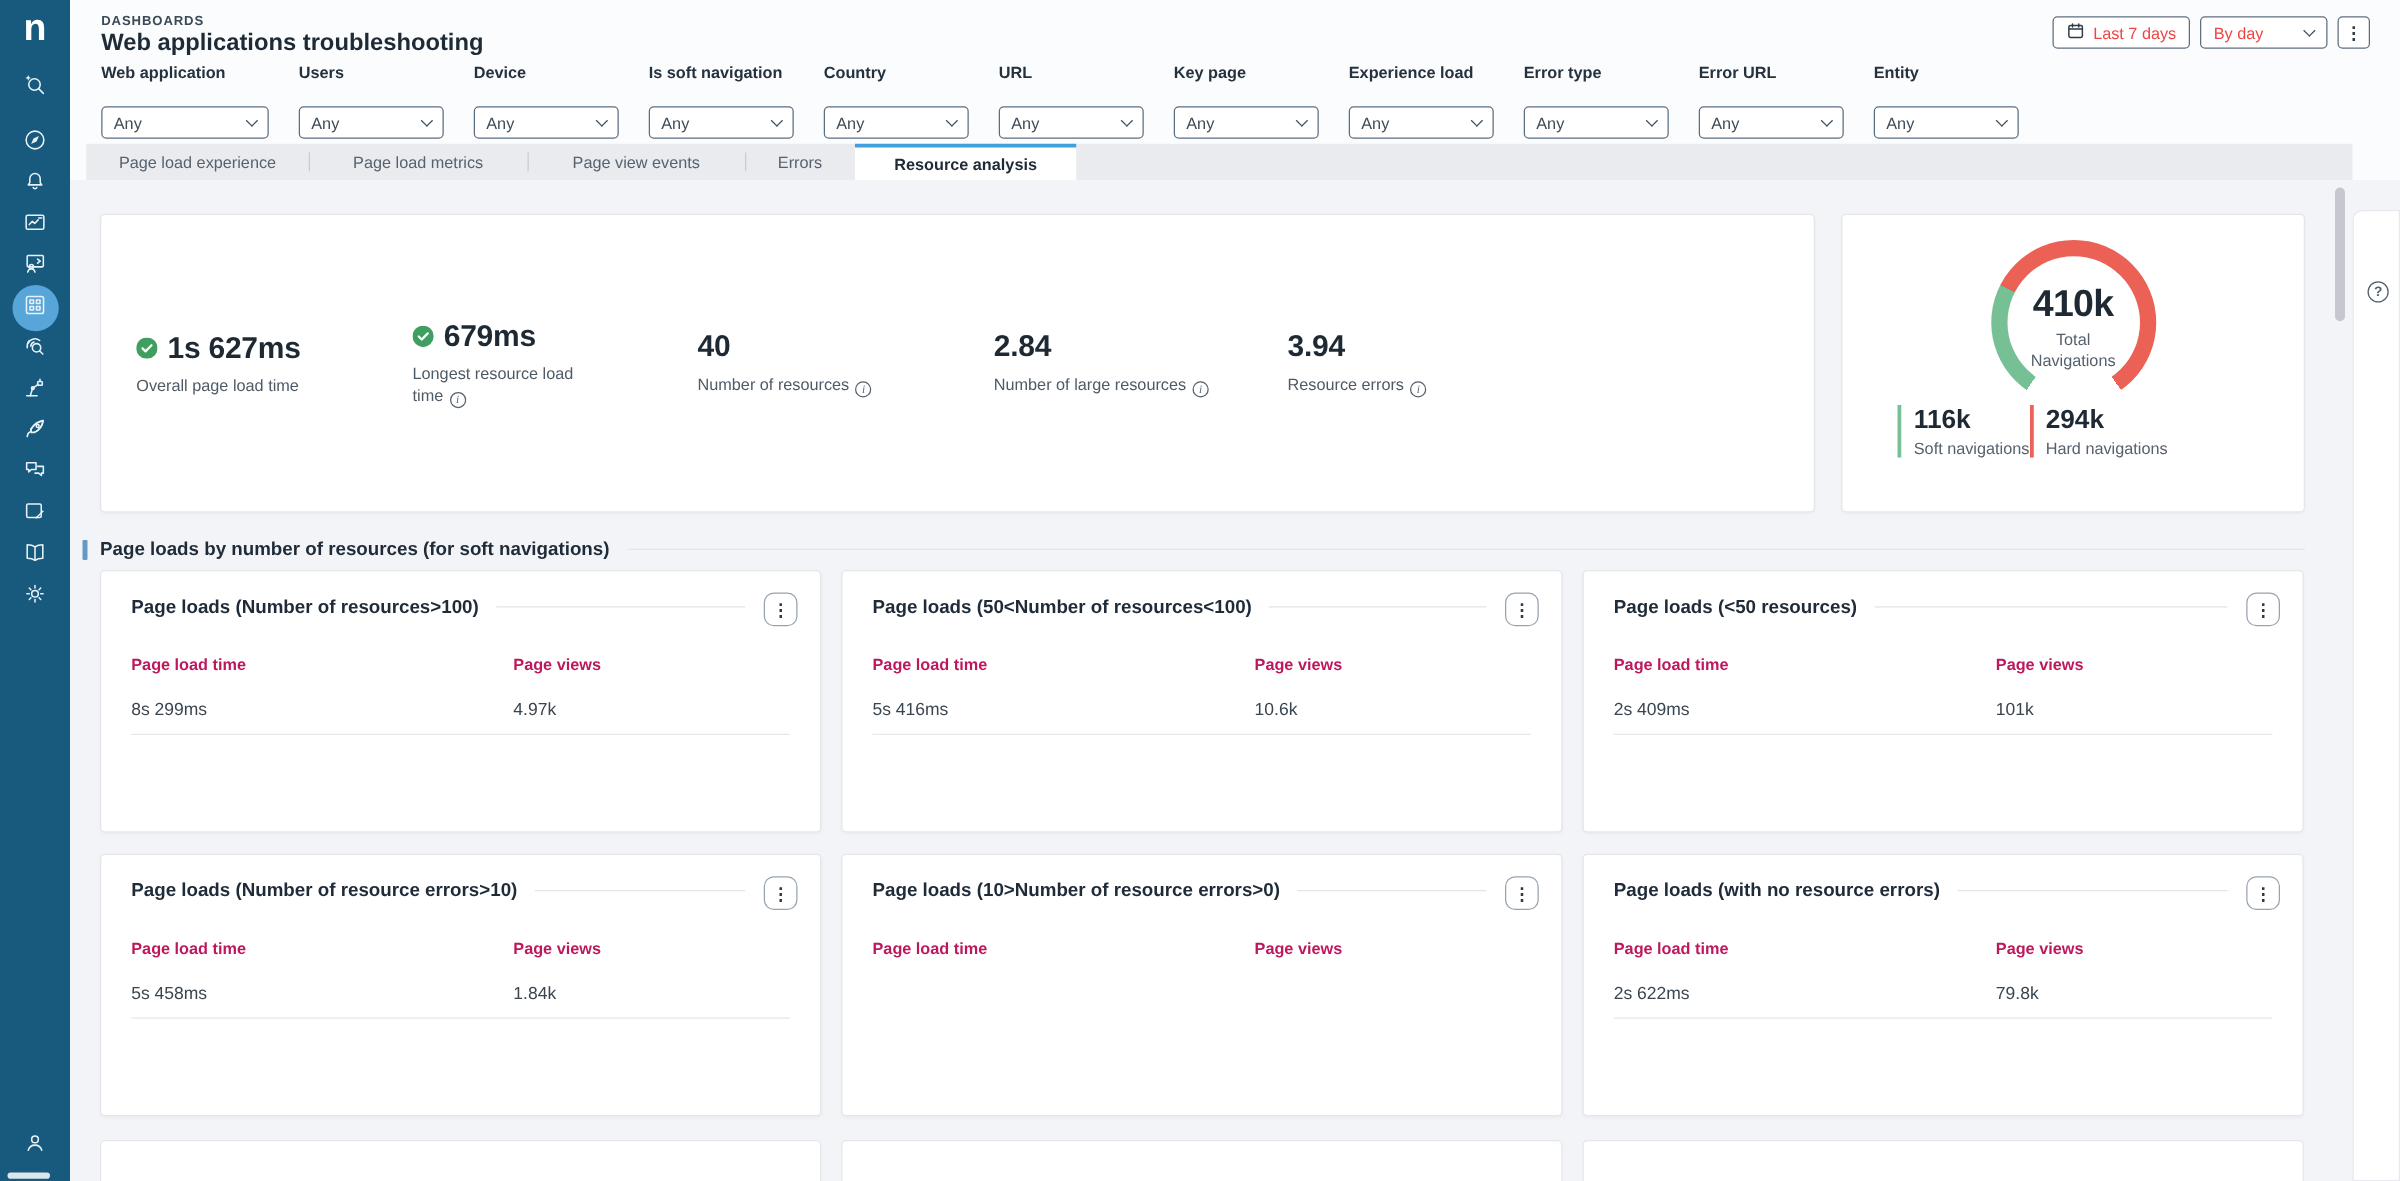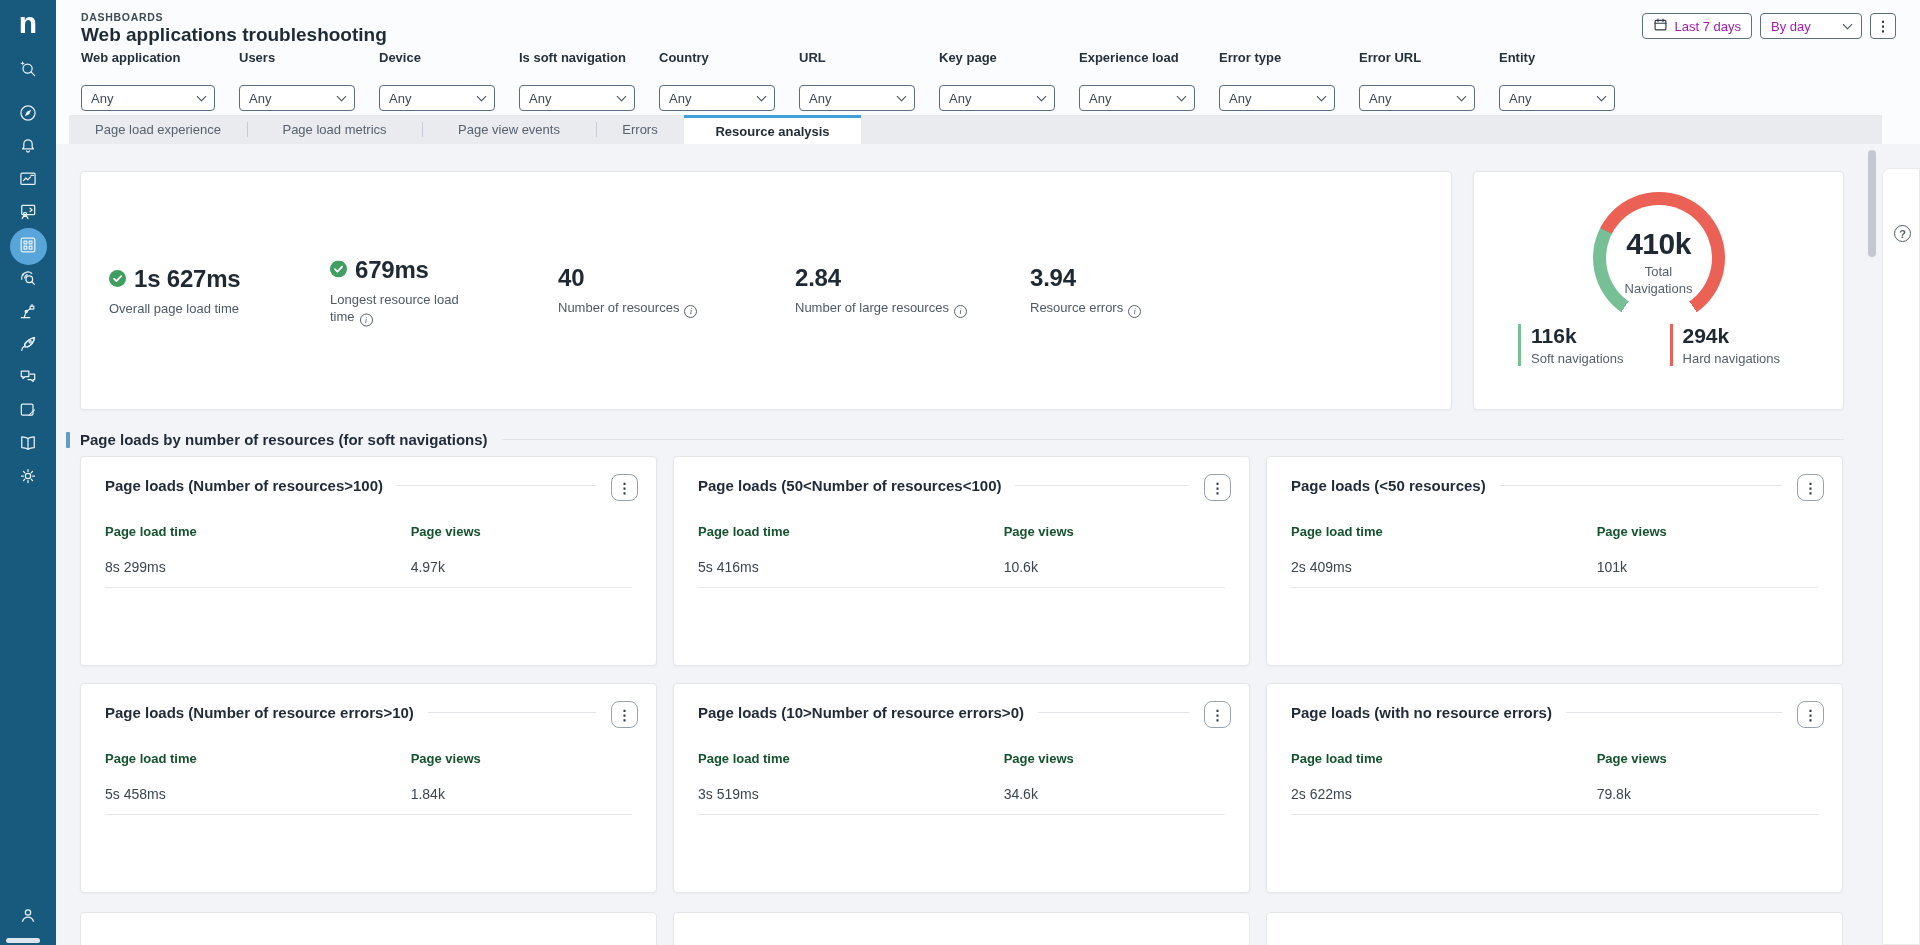--- a/index.html
+++ b/index.html
@@ -21,21 +21,21 @@
   .nav-bottom{position:absolute;bottom:16px;left:0;width:56px;display:flex;justify-content:center;}
   .nav-bottom svg{width:20px;height:20px;stroke:#e8f1f7;stroke-width:1.5;fill:none;stroke-linecap:round;}
   .sidebar-pill{position:absolute;left:6px;bottom:2px;width:34px;height:5px;border-radius:3px;background:rgba(255,255,255,.85);}
 
   
   .main{position:absolute;left:56px;top:0;right:0;bottom:0;}
   .topbar{position:absolute;top:0;left:0;right:0;height:144px;background:#fbfcfd;}
   .eyebrow{position:absolute;left:25px;top:11px;font-size:10.5px;font-weight:700;letter-spacing:.7px;color:#3c4b57;}
   .page-title{position:absolute;left:25px;top:24px;font-size:19px;font-weight:700;color:#1e2a36;}
   .toolbar{position:absolute;top:13px;right:24px;display:flex;gap:8px;align-items:center;}
-  .tb-btn{height:26px;border:1px solid #5f6e7e;border-radius:4px;background:#fff;font-size:13px;color:#a21caf;padding:0 10px;display:flex;gap:7px;align-items:center;cursor:pointer;}
+  .tb-btn{height:26px;border:1px solid #5f6e7e;border-radius:4px;background:#fff;font-size:13px;color:#ef4444;padding:0 10px;display:flex;gap:7px;align-items:center;cursor:pointer;}
   .tb-btn svg{width:15px;height:15px;stroke:#2e3a46;stroke-width:1.4;fill:none;stroke-linecap:round;}
   .tb-kebab{width:26px;justify-content:center;padding:0;font-weight:700;}
   .tb-kebab::before{content:"\22EE";font-size:14px;color:#2e3a46;}
   .chev{width:7px;height:7px;border-right:1.6px solid #3f4e5c;border-bottom:1.6px solid #3f4e5c;transform:rotate(45deg);margin-top:-3px;flex:none;}
 
   
   .filters{position:absolute;left:25px;top:50px;display:flex;gap:24px;}
   .filter .f-label{font-size:13px;font-weight:700;color:#25313d;margin-bottom:20px;}
   .select{width:116px;height:26px;border:1px solid #5b6e80;border-radius:4px;background:#fff;display:flex;align-items:center;justify-content:space-between;padding:0 9px;font-size:13px;color:#3f4b57;cursor:pointer;}
   .filter:nth-child(1) .select{width:134px;}
@@ -64,39 +64,39 @@
   .info-i{display:inline-flex;align-items:center;justify-content:center;width:13px;height:13px;border:1px solid #55606b;border-radius:50%;margin-left:5px;vertical-align:-2px;cursor:pointer;}
   .info-i::before{content:"i";font-family:"Liberation Serif",serif;font-style:italic;font-size:9px;color:#55606b;line-height:1;}
 
   
   .gauge-card{position:absolute;left:1417px;top:27px;width:371px;height:239px;}
   .gauge{position:absolute;left:50%;transform:translateX(-50%);top:20px;width:132px;height:132px;border-radius:50%;}
   .gauge::after{content:"";position:absolute;inset:13px;background:#fff;border-radius:50%;}
   .gauge-center{position:absolute;inset:0;display:flex;flex-direction:column;align-items:center;justify-content:center;z-index:2;transform:translateY(4px);}
   .gauge-total{font-size:30px;font-weight:700;color:#1e2933;letter-spacing:-.5px;}
   .gauge-title{font-size:13px;color:#55616d;width:92px;text-align:center;line-height:17px;margin-top:2px;}
-  .gauge-legend{position:absolute;left:44px;top:152px;display:flex;gap:46px;}
+  .gauge-legend{position:absolute;left:44px;top:152px;display:flex;}
   .lg-item{border-left:3px solid #999;padding-left:10px;}
   .lg-val{font-size:21px;font-weight:700;color:#1e2933;}
   .lg-label{font-size:13px;color:#55616d;margin-top:3px;}
 
   
   .section-head{position:absolute;left:10px;top:287px;width:1778px;display:flex;align-items:center;}
   .accent{width:4px;height:16px;background:var(--section_accent);border-radius:1px;flex:none;}
   .section-title{margin-left:10px;font-size:15px;font-weight:700;color:#1f2b38;white-space:nowrap;}
   .h-rule{flex:1;height:1px;background:#e2e4e9;margin-left:14px;}
 
   
   .cards-grid{position:absolute;left:24px;top:312px;display:grid;grid-template-columns:repeat(3,577px);grid-template-rows:210px 210px;column-gap:16px;row-gap:17px;}
   .card-head{display:flex;align-items:center;margin:20px 60px 0 24px;}
   .card-title{font-size:15px;font-weight:700;color:#1f2b38;white-space:nowrap;}
   .kebab{position:absolute;top:17px;right:18px;width:27px;height:27px;border:1px solid #98a3af;border-radius:8px;background:#fff;display:flex;align-items:center;justify-content:center;cursor:pointer;}
   .kebab::before{content:"\22EE";font-size:14px;color:#2e3a46;font-weight:700;}
   .c-table{margin:30px 24px 0;}
-  .thead{display:flex;font-size:13px;font-weight:700;color:#14532d;padding-bottom:14px;}
+  .thead{display:flex;font-size:13px;font-weight:700;color:#be185d;padding-bottom:14px;}
   .trow{display:flex;font-size:14px;color:#3a454f;padding:6px 0 12px;border-bottom:1px solid #e6e8ec;}
   .col1{width:58%;}.col2{flex:1;}
 
   .partial-card{position:absolute;top:768px;width:577px;height:45px;background:#fff;border:1px solid #e4e6ea;border-radius:4px 4px 0 0;}
   .pc1{left:24px;}.pc2{left:617px;}.pc3{left:1210px;}
 
   
   .v-scrollbar{position:absolute;left:1812px;top:6px;width:8px;height:107px;border-radius:4px;background:#c5c8ce;cursor:pointer;}
   .help-rail{position:absolute;left:1826px;top:24px;right:0;bottom:0;background:#fff;border:1px solid #e7e9ec;border-radius:8px 0 0 0;}
   .help-btn{position:absolute;left:11px;top:56px;width:17px;height:17px;border:1.3px solid #4f5e6d;border-radius:50%;display:flex;align-items:center;justify-content:center;font-size:11px;font-weight:700;color:#4f5e6d;cursor:pointer;}
@@ -522,24 +522,20 @@
             <div class="card-head">
               <div class="card-title">Page loads (10&gt;Number of resource errors&gt;0)</div>
               <div class="h-rule"></div>
             </div>
             <div class="kebab"></div>
             <div class="c-table">
               <div class="thead">
                 <div class="col1">Page load time</div>
                 <div class="col2">Page views</div>
               </div>
-              <div class="trow">
-                <div class="col1">3s 519ms</div>
-                <div class="col2">34.6k</div>
-              </div>
             </div>
           </div>
 
           <div class="card">
             <div class="card-head">
               <div class="card-title">Page loads (with no resource errors)</div>
               <div class="h-rule"></div>
             </div>
             <div class="kebab"></div>
             <div class="c-table">

